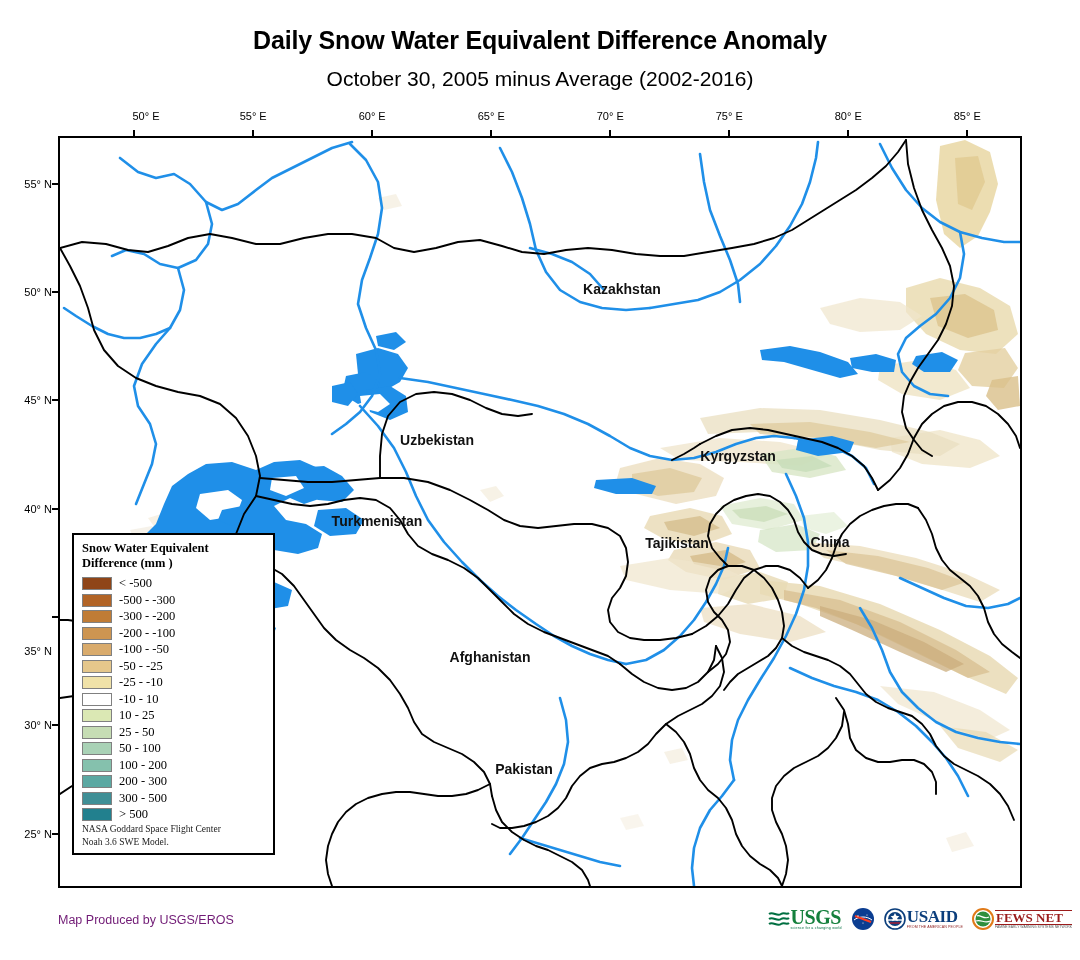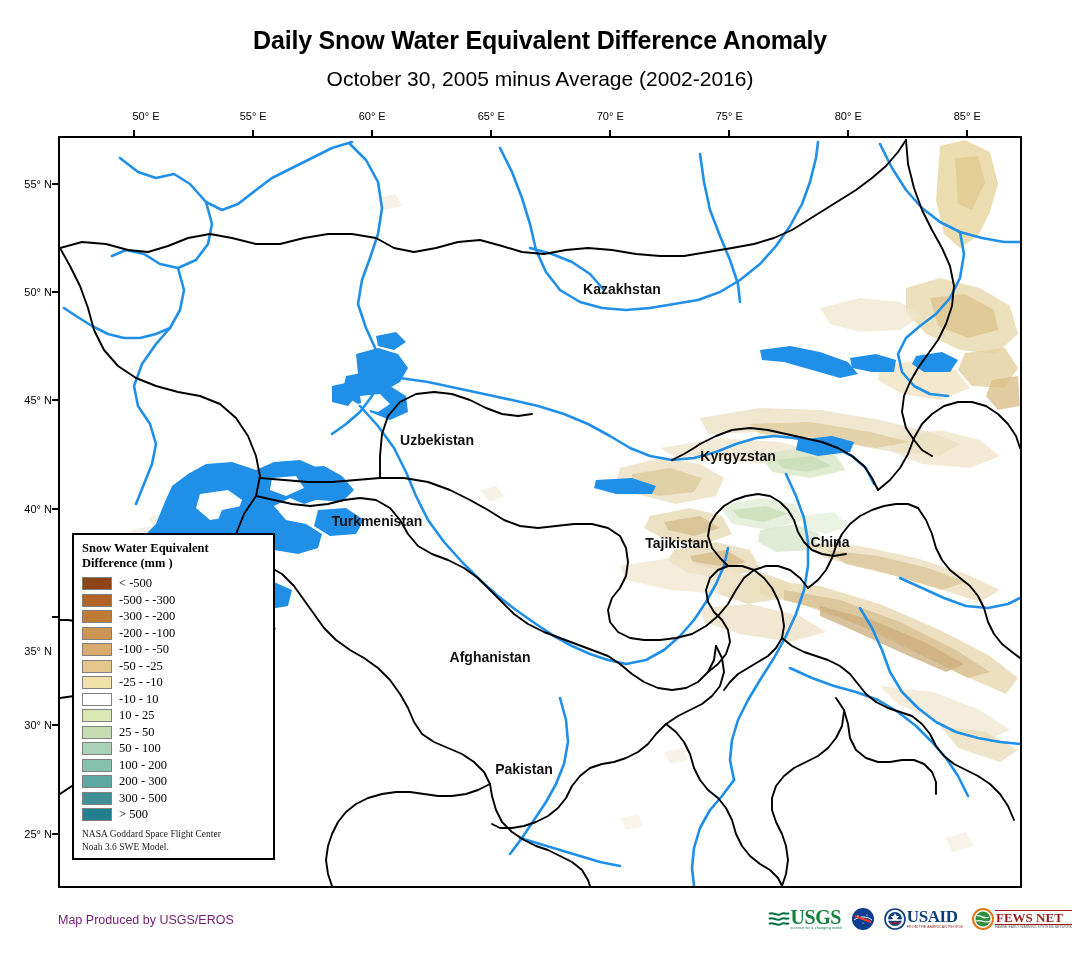--- a/index.html
+++ b/index.html
@@ -127,21 +127,20 @@
   .legend-text {
     font-size: 12.5px;
     color: #000;
     margin-left: 7px;
     white-space: nowrap;
   }
   #legend-footer {
     font-size: 9.5px;
     color: #222;
     line-height: 1.35;
-    margin-top: 5px;
     white-space: pre-line;
   }
 
   
   #credit {
     position: absolute;
     left: 58px;
     top: 913px;
     font-size: 12.5px;
     color: #701a75;

